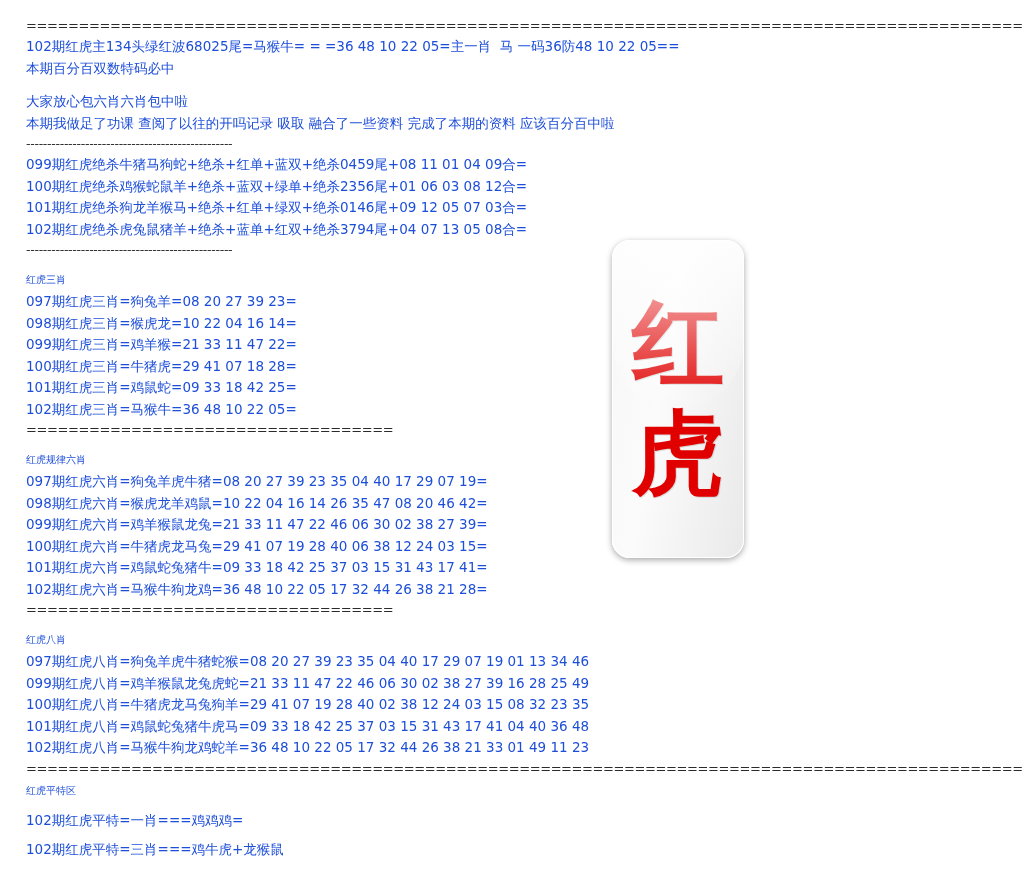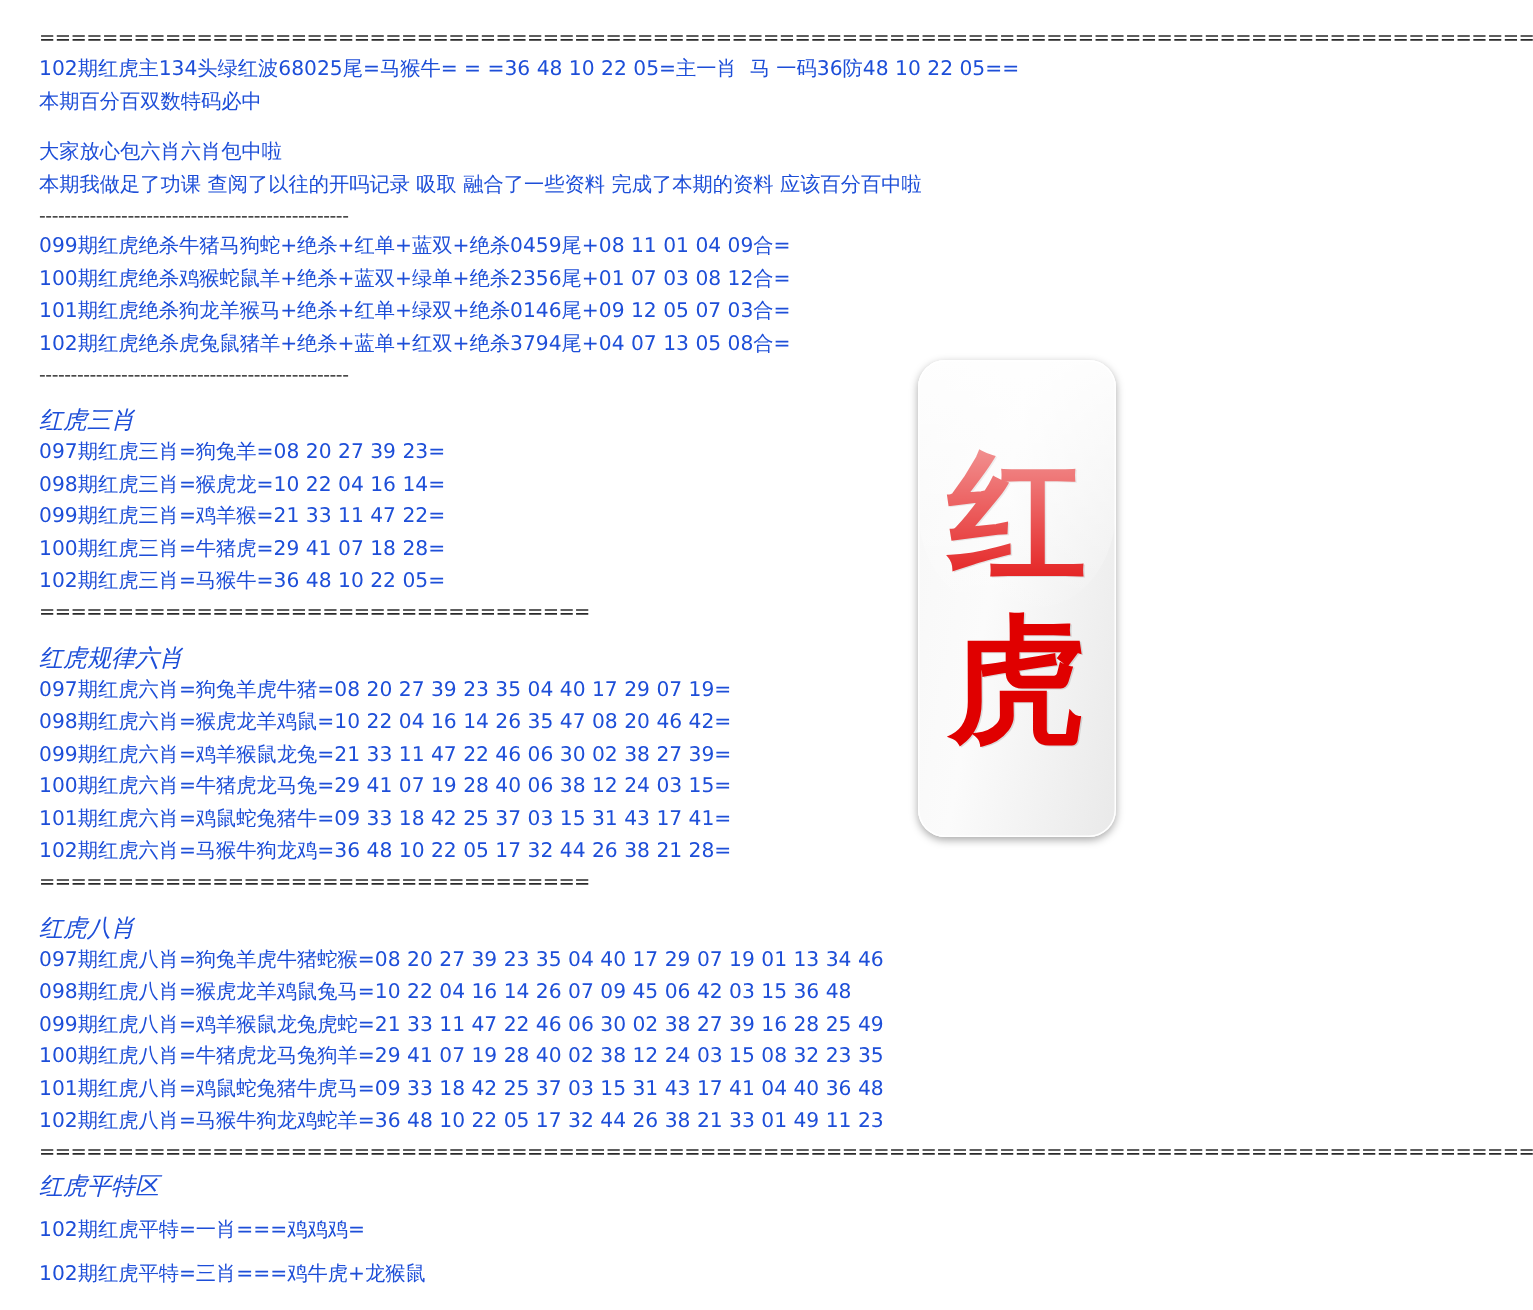--- a/index.html
+++ b/index.html
@@ -48,23 +48,22 @@
   }
   .line.blank {
     height: 12px;
     line-height: 12px;
   }
   .line.gapsmall {
     height: 8px;
     line-height: 8px;
   }
   .line.heading {
-    font-size: 16px;
+    font-size: 10px;
     line-height: 23px;
-    font-style: italic;
   }
   
   .logo {
     position: absolute;
     left: 612px;
     top: 240px;
     width: 132px;
     height: 318px;
     background: linear-gradient(100deg, #f7f7f7 0%, #fbfbfb 40%, #e9e9e9 100%);
     border-radius: 18px;
@@ -100,45 +99,45 @@
 
   <div class="content">
       <div class="line sep">================================================================================================</div>
       <div class="line">102期红虎主134头绿红波68025尾=马猴牛= = =36 48 10 22 05=主一肖  马 一码36防48 10 22 05==</div>
       <div class="line">本期百分百双数特码必中</div>
       <div class="line blank"></div>
       <div class="line">大家放心包六肖六肖包中啦</div>
       <div class="line">本期我做足了功课 查阅了以往的开吗记录 吸取 融合了一些资料 完成了本期的资料 应该百分百中啦</div>
       <div class="line dash">-------------------------------------------------</div>
       <div class="line">099期红虎绝杀牛猪马狗蛇+绝杀+红单+蓝双+绝杀0459尾+08 11 01 04 09合=</div>
-      <div class="line">100期红虎绝杀鸡猴蛇鼠羊+绝杀+蓝双+绿单+绝杀2356尾+01 07 03 08 12合=</div>
+      <div class="line">100期红虎绝杀鸡猴蛇鼠羊+绝杀+蓝双+绿单+绝杀2356尾+01 06 03 08 12合=</div>
       <div class="line">101期红虎绝杀狗龙羊猴马+绝杀+红单+绿双+绝杀0146尾+09 12 05 07 03合=</div>
       <div class="line">102期红虎绝杀虎兔鼠猪羊+绝杀+蓝单+红双+绝杀3794尾+04 07 13 05 08合=</div>
       <div class="line dash">-------------------------------------------------</div>
       <div class="line gapsmall"></div>
       <div class="line heading">红虎三肖</div>
       <div class="line">097期红虎三肖=狗兔羊=08 20 27 39 23=</div>
       <div class="line">098期红虎三肖=猴虎龙=10 22 04 16 14=</div>
       <div class="line">099期红虎三肖=鸡羊猴=21 33 11 47 22=</div>
       <div class="line">100期红虎三肖=牛猪虎=29 41 07 18 28=</div>
+      <div class="line">101期红虎三肖=鸡鼠蛇=09 33 18 42 25=</div>
       <div class="line">102期红虎三肖=马猴牛=36 48 10 22 05=</div>
       <div class="line sep">===================================</div>
       <div class="line gapsmall"></div>
       <div class="line heading">红虎规律六肖</div>
       <div class="line">097期红虎六肖=狗兔羊虎牛猪=08 20 27 39 23 35 04 40 17 29 07 19=</div>
       <div class="line">098期红虎六肖=猴虎龙羊鸡鼠=10 22 04 16 14 26 35 47 08 20 46 42=</div>
       <div class="line">099期红虎六肖=鸡羊猴鼠龙兔=21 33 11 47 22 46 06 30 02 38 27 39=</div>
       <div class="line">100期红虎六肖=牛猪虎龙马兔=29 41 07 19 28 40 06 38 12 24 03 15=</div>
       <div class="line">101期红虎六肖=鸡鼠蛇兔猪牛=09 33 18 42 25 37 03 15 31 43 17 41=</div>
       <div class="line">102期红虎六肖=马猴牛狗龙鸡=36 48 10 22 05 17 32 44 26 38 21 28=</div>
       <div class="line sep">===================================</div>
       <div class="line gapsmall"></div>
       <div class="line heading">红虎八肖</div>
       <div class="line">097期红虎八肖=狗兔羊虎牛猪蛇猴=08 20 27 39 23 35 04 40 17 29 07 19 01 13 34 46</div>
-      <div class="line">098期红虎八肖=猴虎龙羊鸡鼠兔马=10 22 04 16 14 26 07 09 45 06 42 03 15 36 48</div>
       <div class="line">099期红虎八肖=鸡羊猴鼠龙兔虎蛇=21 33 11 47 22 46 06 30 02 38 27 39 16 28 25 49</div>
       <div class="line">100期红虎八肖=牛猪虎龙马兔狗羊=29 41 07 19 28 40 02 38 12 24 03 15 08 32 23 35</div>
       <div class="line">101期红虎八肖=鸡鼠蛇兔猪牛虎马=09 33 18 42 25 37 03 15 31 43 17 41 04 40 36 48</div>
       <div class="line">102期红虎八肖=马猴牛狗龙鸡蛇羊=36 48 10 22 05 17 32 44 26 38 21 33 01 49 11 23</div>
       <div class="line sep">================================================================================================</div>
       <div class="line heading">红虎平特区</div>
       <div class="line gapsmall"></div>
       <div class="line">102期红虎平特=一肖===鸡鸡鸡=</div>
       <div class="line gapsmall"></div>
       <div class="line">102期红虎平特=三肖===鸡牛虎+龙猴鼠</div>

